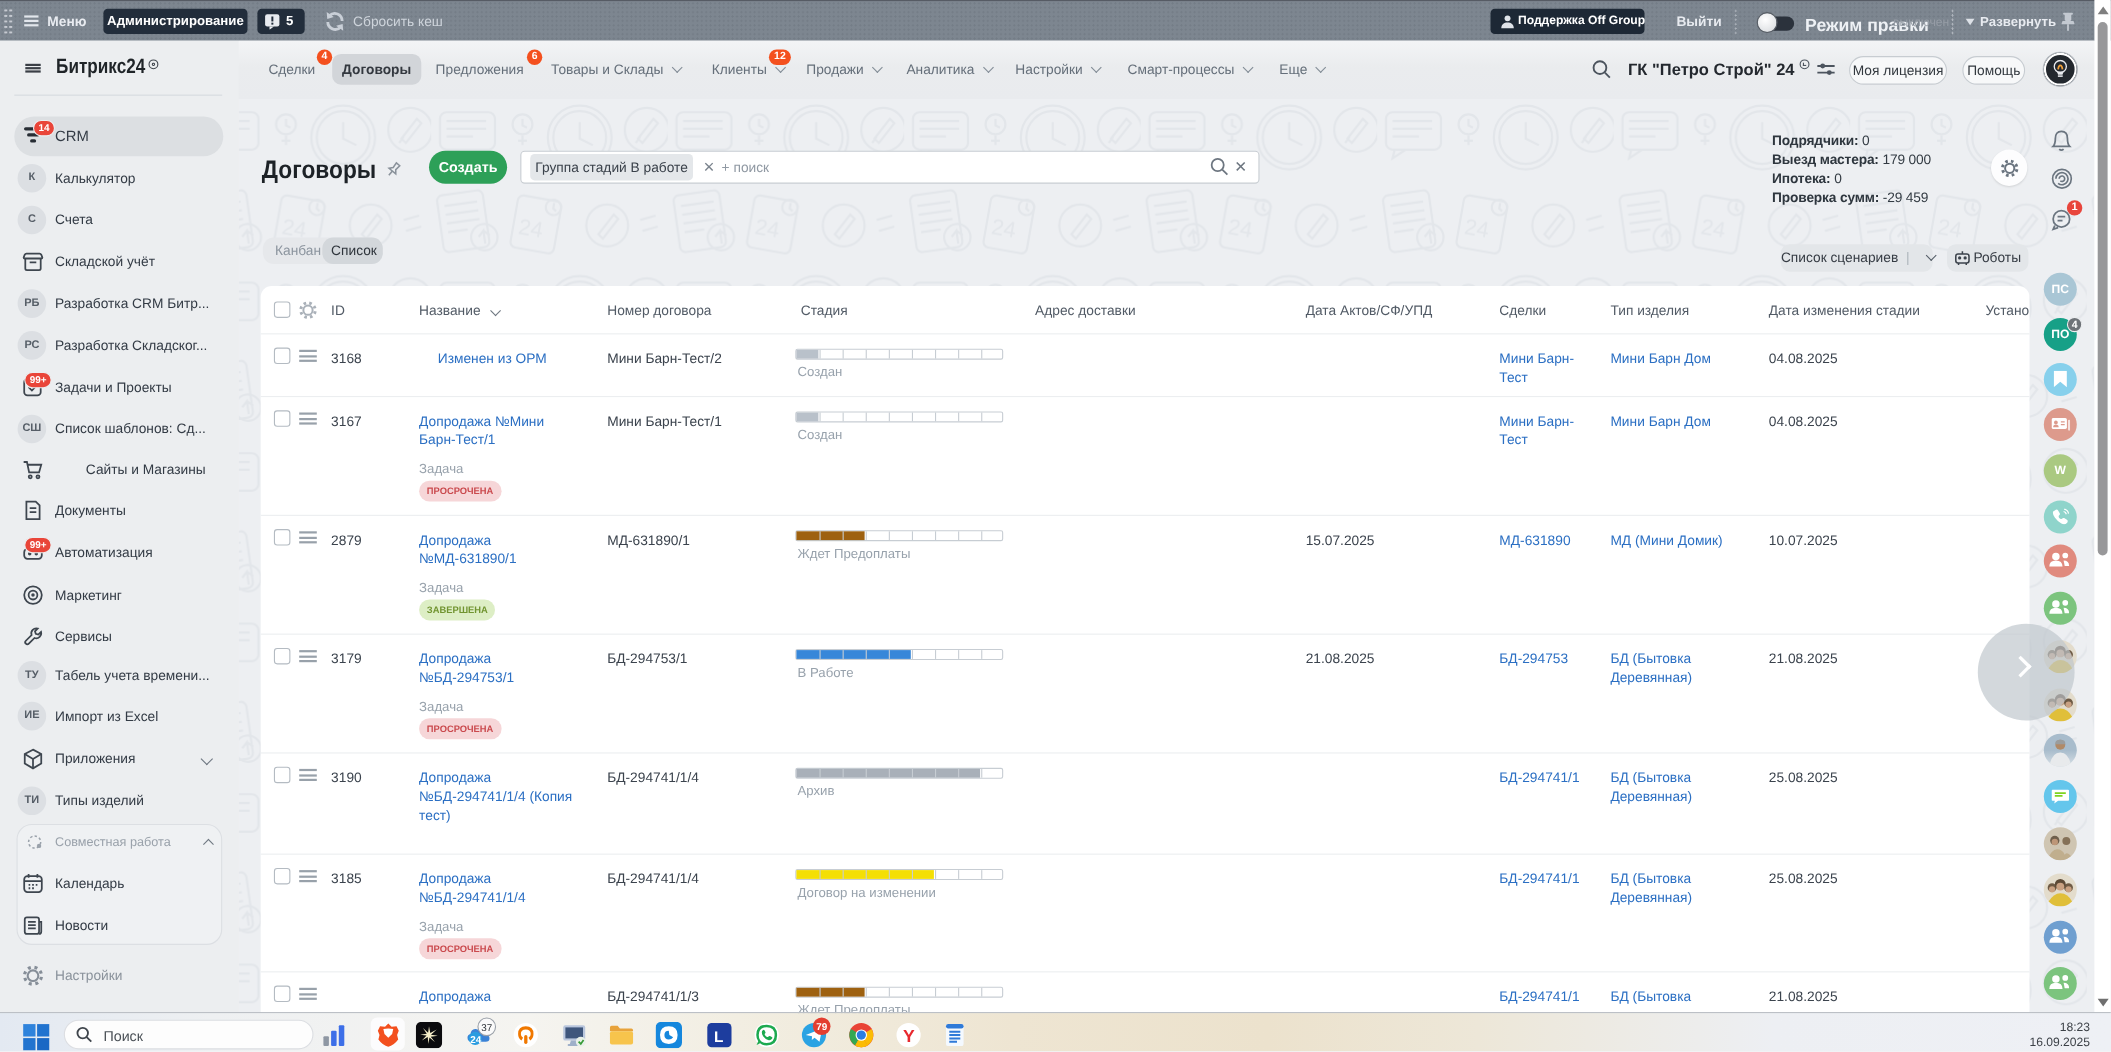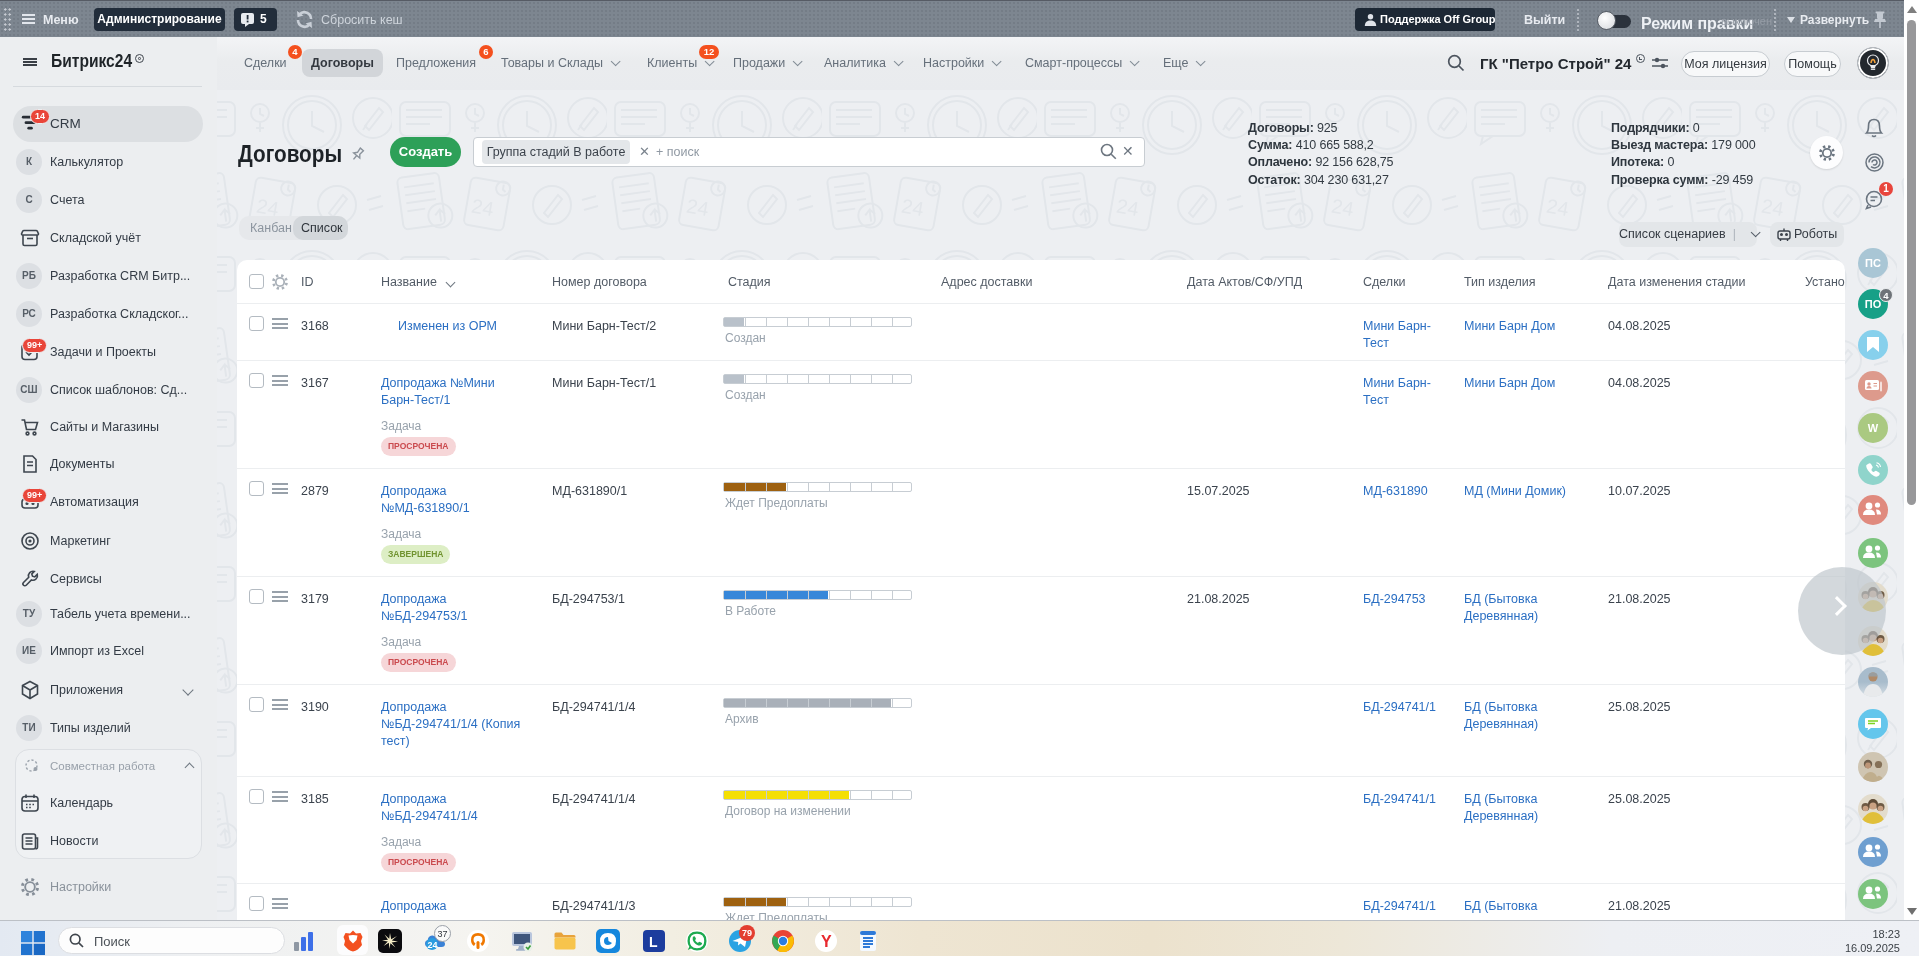--- a/index.html
+++ b/index.html
@@ -143,21 +143,21 @@
       <div class="sb-item nw" style="top:308px;">Задачи и Проекты</div>
       <svg class="sbico" style="top:304px;" width="22" height="22" viewBox="0 0 22 22">
         <g fill="none" stroke="#3e464f" stroke-width="1.6">
           <rect x="3" y="3.5" width="15" height="15" rx="3"></rect>
           <path d="M7 11 L10 14 L18 5.5"></path>
         </g>
       </svg>
       <div class="sb-badge" style="left:22px;top:301px;">99+</div>
       <div class="sb-item nw" style="top:346px;">Список шаблонов: Сд...</div>
       <div class="sb-circle" style="top:340px;">СШ</div>
-      <div class="sb-item nw" style="top:383px;">Сайты и Магазины</div>
+      <div class="sb-item nw" style="top:383px;margin-left:28px;">Сайты и Магазины</div>
       <svg class="sbico" style="top:379px;" width="22" height="22" viewBox="0 0 22 22">
         <g fill="none" stroke="#3e464f" stroke-width="1.6">
           <path d="M2.5 4 L5.5 4 L7.5 13.5 L16.5 13.5 L18.5 6.5 L6 6.5"></path>
           <circle cx="8.5" cy="17.5" r="1.4"></circle>
           <circle cx="15.5" cy="17.5" r="1.4"></circle>
         </g>
       </svg>
       <div class="sb-item nw" style="top:420px;">Документы</div>
       <svg class="sbico" style="top:416px;" width="22" height="22" viewBox="0 0 22 22">
         <g fill="none" stroke="#3e464f" stroke-width="1.6">
@@ -324,21 +324,20 @@
 <div class="ab" style="left:265px;top:50px;width:148px;height:24px;background:#e4e7ea;border-radius:4px;font-size:12.5px;color:#3b424b;text-align:center;line-height:24px;">Группа стадий В работе</div>
 <div class="ab" style="left:419px;top:53px;width:17px;height:17px;color:#7a838d;font-size:13px;line-height:17px;text-align:center;">✕</div>
 <div class="ab nw" style="left:439px;top:55px;font-size:12.5px;color:#9099a3;">+ поиск</div>
 <svg class="ab" style="left:883px;top:53px;" width="17" height="17" viewBox="0 0 17 17">
         <g fill="none" stroke="#6d7680" stroke-width="1.6">
           <circle cx="7" cy="7" r="5.5"></circle>
           <path d="M11.2 11.2 L15.8 15.8"></path>
         </g>
       </svg>
 <div class="ab" style="left:905px;top:53px;font-size:14px;color:#6d7680;">✕</div>
-<div class="stat" style="left:1031px;top:30px;"><span class="statlbl">Договоры: </span>925<br><span class="statlbl">Сумма: </span>410 665 588,2<br><span class="statlbl">Оплачено: </span>92 156 628,75<br><span class="statlbl">Остаток: </span>304 230 631,27</div>
       <div class="stat" style="left:1394px;top:30px;"><span class="statlbl">Подрядчики: </span>0<br><span class="statlbl">Выезд мастера: </span>179 000<br><span class="statlbl">Ипотека: </span>0<br><span class="statlbl">Проверка сумм: </span>-29 459</div>
 <svg class="ab" style="left:1647px;top:27px;" width="20" height="22" viewBox="0 0 20 22">
         <g fill="none" stroke="#6b7580" stroke-width="1.6">
           <path d="M10 2.5 Q15.5 2.5 15.5 9 Q15.5 14 17.5 16 L2.5 16 Q4.5 14 4.5 9 Q4.5 2.5 10 2.5 Z"></path>
           <path d="M8 18.5 Q10 20.5 12 18.5"></path>
         </g>
       </svg>
 <div class="ab" style="left:1593px;top:46px;width:33px;height:33px;background:#fdfdfe;border-radius:50%;box-shadow:0 1px 2px rgba(0,0,0,0.12);"></div>
 <svg class="ab" style="left:1601px;top:54px;" width="18" height="18" viewBox="0 0 18 18">
         <circle cx="9" cy="9" r="6.6" fill="none" stroke="#6b7580" stroke-width="2.7" stroke-dasharray="2.4 2.78" transform="rotate(8 9 9)"></circle>

